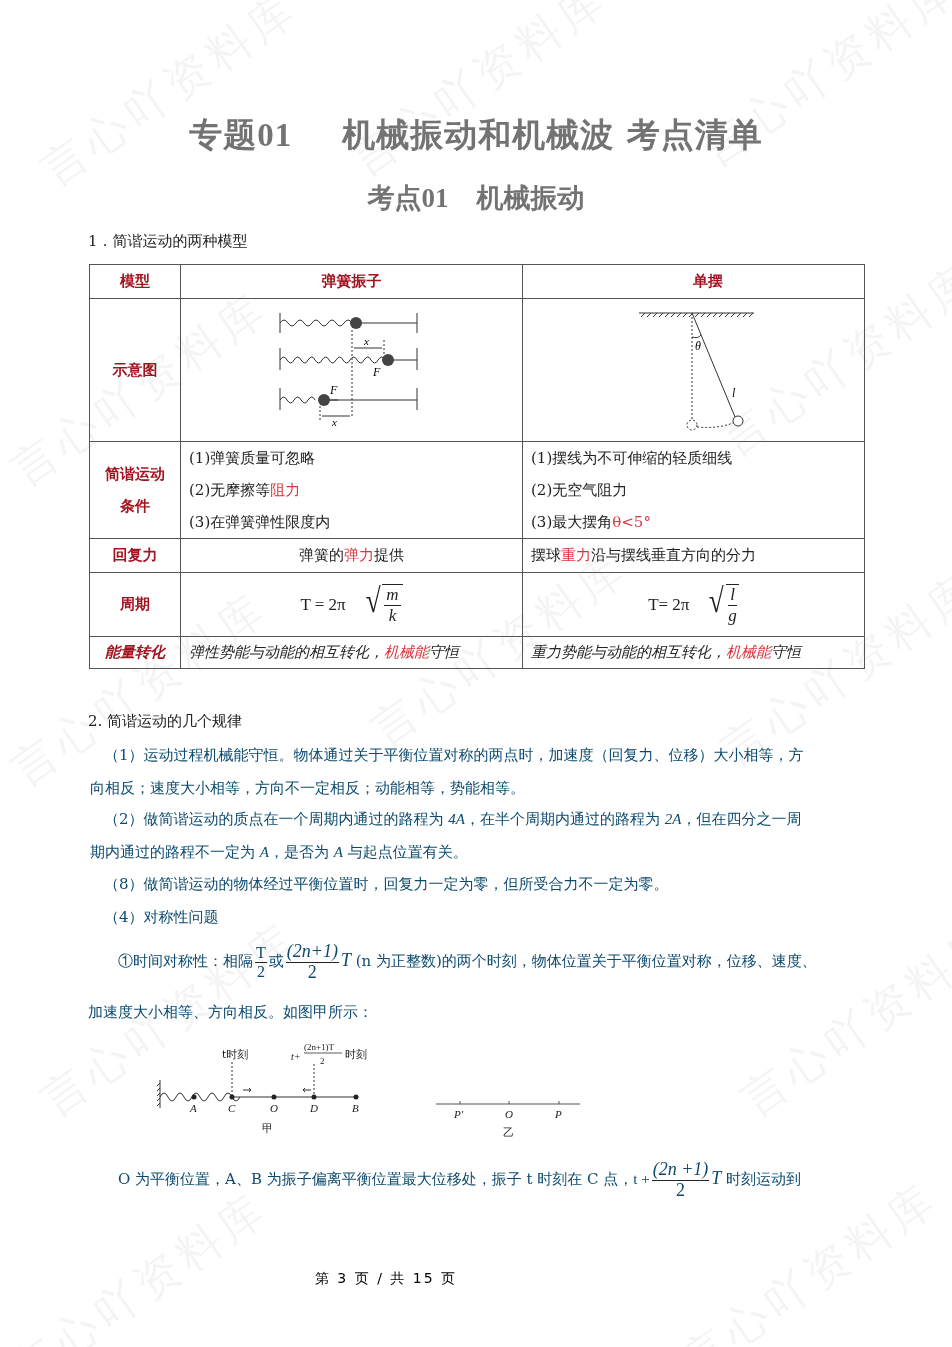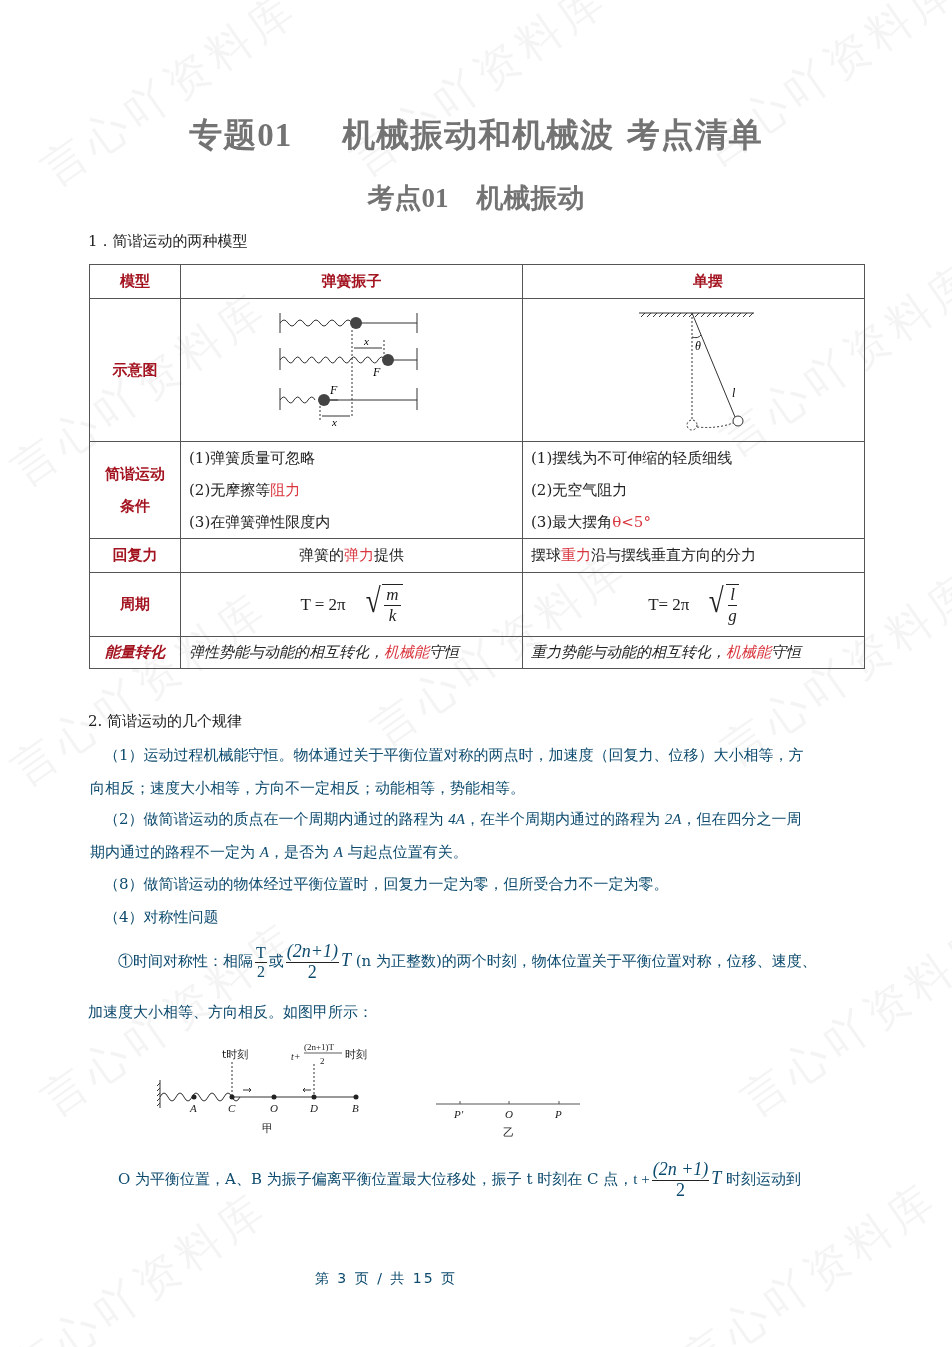--- a/index.html
+++ b/index.html
@@ -31,21 +31,21 @@
   .frac { display: inline-flex; flex-direction: column; align-items: center; font-style: italic;
           line-height: 1.15; }
   .frac .n { border-bottom: 1px solid #222; padding: 0 2px; }
   .para { position: absolute; left: 104px; width: 766px; font-size: 15px; line-height: 33px; color: #0c4a6e; }
   .it { font-style: italic; font-family: "Liberation Serif", serif; }
   .inline-frac { display: inline-flex; flex-direction: column; align-items: center; vertical-align: middle;
                  line-height: 1.1; font-family: "Liberation Serif", serif; font-size: 16px; margin: 0 2px; }
   .inline-frac .n { border-bottom: 1px solid #222; padding: 0 1px; }
   .diagram-svg { position: absolute; }
   .footer { position: absolute; top: 1270px; left: 0; width: 772px; text-align: center;
-            font-family: "DejaVu Sans", sans-serif; font-size: 14px; color: #0c4a6e; letter-spacing: 2px; }
+            font-family: "DejaVu Sans", sans-serif; font-size: 14px; color: #000000; letter-spacing: 2px; }
 </style>
 </head>
 <body>
 
 <div class="watermark" style="left:20px;top:60px;">言心吖资料库</div>
 <div class="watermark" style="left:330px;top:50px;">言心吖资料库</div>
 <div class="watermark" style="left:680px;top:40px;">言心吖资料库</div>
 <div class="watermark" style="left:-10px;top:360px;">言心吖资料库</div>
 <div class="watermark" style="left:700px;top:330px;">言心吖资料库</div>
 <div class="watermark" style="left:350px;top:620px;">言心吖资料库</div>

